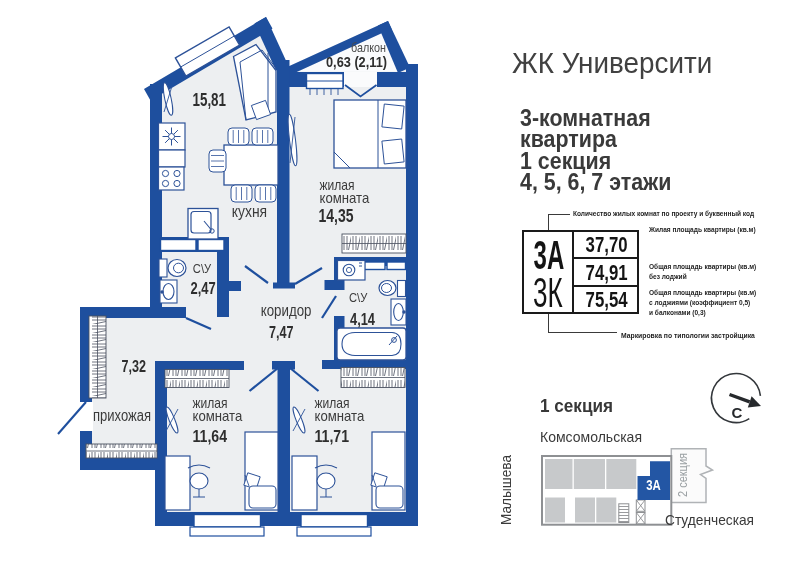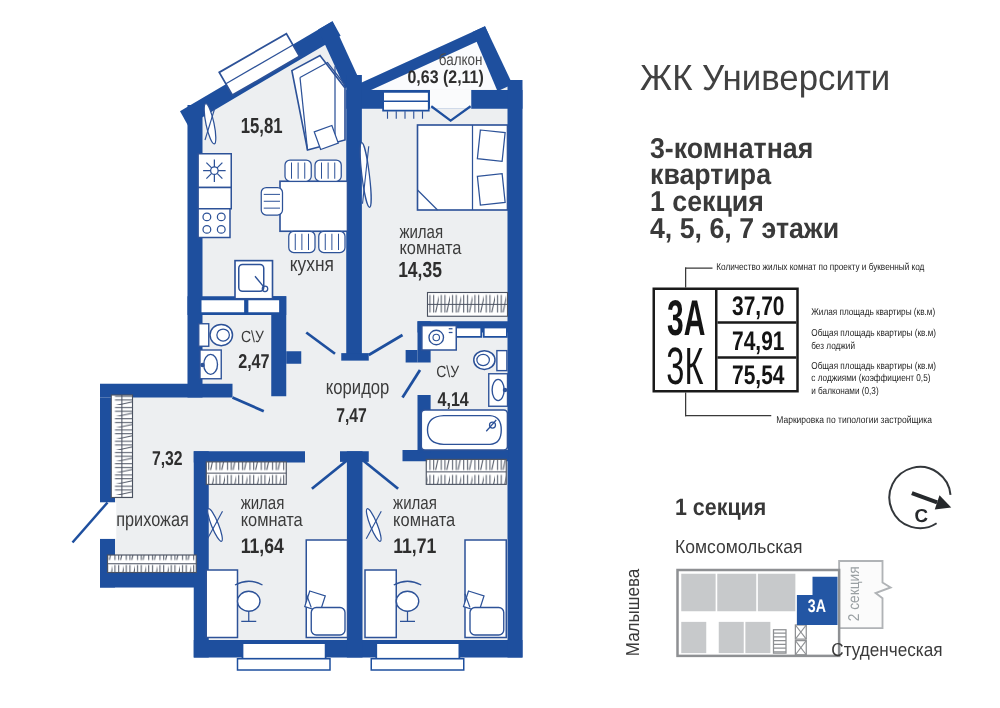--- a/index.html
+++ b/index.html
@@ -1,19 +1,19 @@
 <!DOCTYPE html>
 <html><head><meta charset="utf-8"><style>
 html,body{margin:0;padding:0}
 body{width:800px;height:566px;background:#fff;font-family:"Liberation Sans",sans-serif;position:relative;overflow:hidden}
 .abs{position:absolute}
 .cond{display:inline-block;transform-origin:0 50%;white-space:nowrap;transform:scaleX(0.82)}
 #title{left:512px;top:49px;font-size:29px;color:#414141;line-height:29px;transform:scaleX(0.96);transform-origin:0 0;white-space:nowrap}
 #head{left:520px;top:108px;font-size:23px;font-weight:bold;color:#3a3a3a;line-height:21.4px;transform:scaleX(0.93);transform-origin:0 0;white-space:nowrap}
-.ann{font-size:8px;font-weight:normal;color:#1d1d1d;line-height:10.3px}
+.ann{font-size:8px;font-weight:bold;color:#1d1d1d;line-height:10.3px}
 .ln{background:#3a3a3a}
 .num{font-weight:bold;font-size:21.5px;color:#141414;text-align:center;width:65.2px;transform:scaleX(0.78)}
 </style></head><body>
 <svg class="abs" style="left:0;top:0" width="470" height="566" viewBox="0 0 470 566" id="plan">
 <polygon points="144.0,89.0 266.0,17.0 285.0,68.0 388.0,21.0 408.0,67.0 418.0,70.0 418.0,526.0 155.0,526.0 155.0,470.0 80.0,470.0 80.0,307.0 150.0,307.0 150.0,95.0" fill="#edeff1"></polygon>
 <polygon points="288.5,75.7 391.5,28.7 399.5,71.5 294,71.5" fill="#fafbfd"></polygon>
 <polygon points="144.0,89.0 266.0,17.0 272.5,28.5 150.5,100.5" fill="#1e4f9e"></polygon>
 <polygon points="266.0,17.0 288.0,65.0 276.0,70.5 254.5,23.5" fill="#1e4f9e"></polygon>
 <polygon points="285.0,68.0 388.0,21.0 391.5,28.7 288.5,75.7" fill="#1e4f9e"></polygon>
 <polygon points="388.0,21.0 410.0,67.5 398.0,73.0 378.0,25.5" fill="#1e4f9e"></polygon>
@@ -214,21 +214,21 @@
 
 </svg>
 <div class="abs" id="title">ЖК Университи</div>
 <div class="abs" id="head">3-комнатная<br>квартира<br>1 секция<br>4, 5, 6, 7 этажи</div>
 
 <div class="abs ln" style="left:548px;top:214px;width:22px;height:1px"></div>
 <div class="abs ln" style="left:548px;top:214px;width:1px;height:16px"></div>
 <div class="abs ln" style="left:548px;top:314px;width:1px;height:19px"></div>
 <div class="abs ln" style="left:548px;top:332px;width:69px;height:1px"></div>
 <div class="abs ann" style="left:572.5px;top:209.4px"><span class="cond">Количество жилых комнат по проекту и буквенный код</span></div>
-<div class="abs ann" style="left:649px;top:245px"><span class="cond">Жилая площадь квартиры (кв.м)</span></div>
+<div class="abs ann" style="left:649px;top:225px"><span class="cond">Жилая площадь квартиры (кв.м)</span></div>
 <div class="abs ann" style="left:649px;top:261.8px"><span class="cond">Общая площадь квартиры (кв.м)<br>без лоджий</span></div>
 <div class="abs ann" style="left:649px;top:287.6px"><span class="cond">Общая площадь квартиры (кв.м)<br>с лоджиями (коэффициент 0,5)<br>и балконами (0,3)</span></div>
 <div class="abs ann" style="left:621px;top:331px"><span class="cond" style="transform:scaleX(0.85)">Маркировка по типологии застройщика</span></div>
 
 <div class="abs" style="left:522px;top:229.5px;width:117px;height:84.5px;border:2px solid #1a1a1a;box-sizing:border-box">
   <div class="abs" style="left:0;top:0;width:47.8px;height:80.5px;border-right:2px solid #1a1a1a;text-align:center;overflow:visible">
     <div style="font-size:40px;font-weight:bold;color:#141414;line-height:40px;margin-top:3px;transform:scaleX(0.60)">3А</div>
     <div style="font-size:42px;font-weight:normal;color:#141414;line-height:36px;transform:scaleX(0.62)">3К</div>
   </div>
   <div class="abs num" style="left:49.8px;top:0px;height:25.5px;line-height:26.5px">37,70</div>

